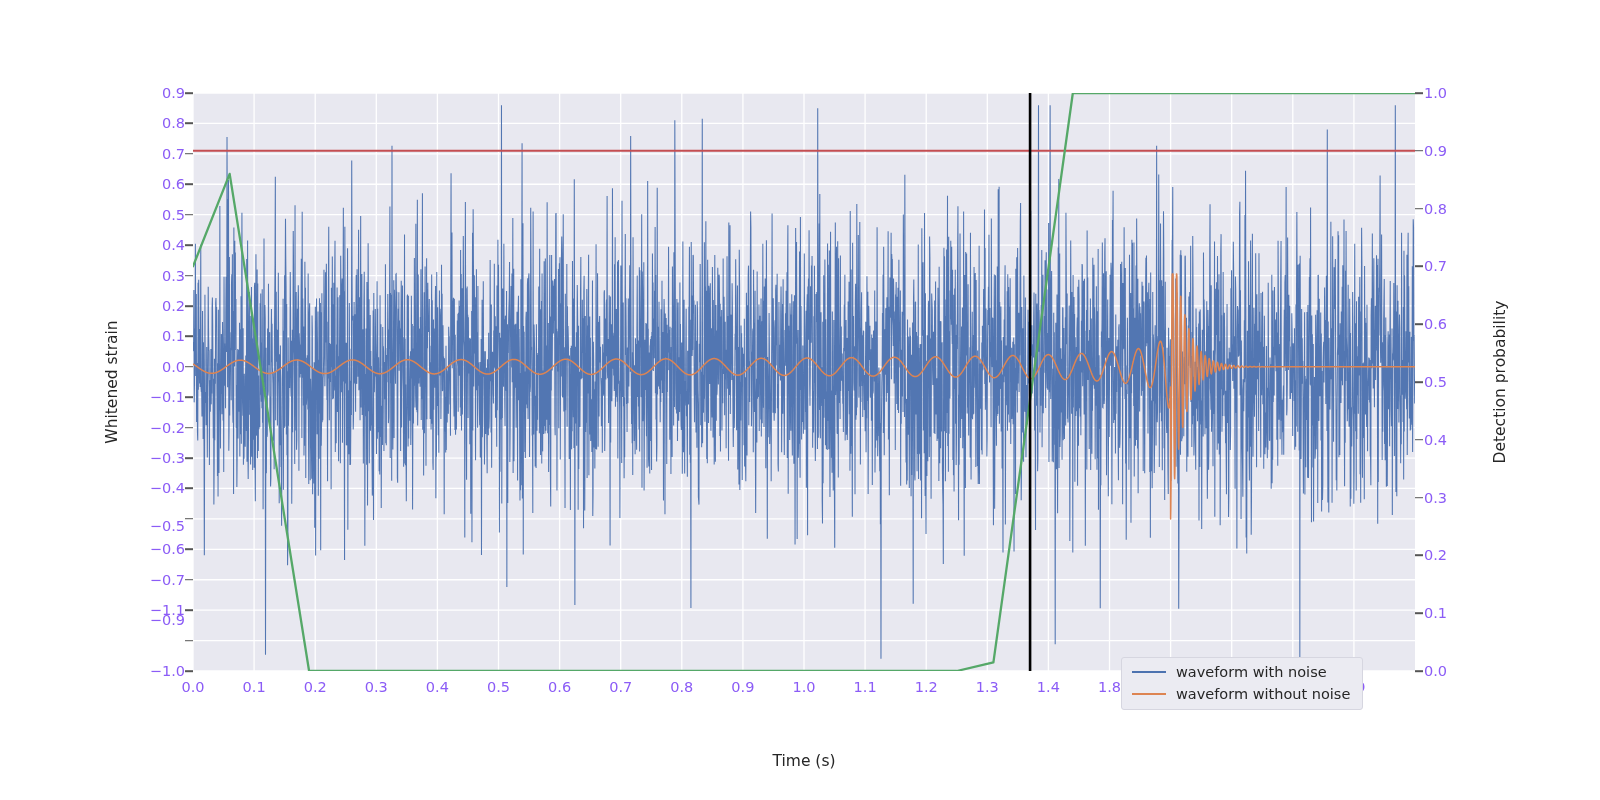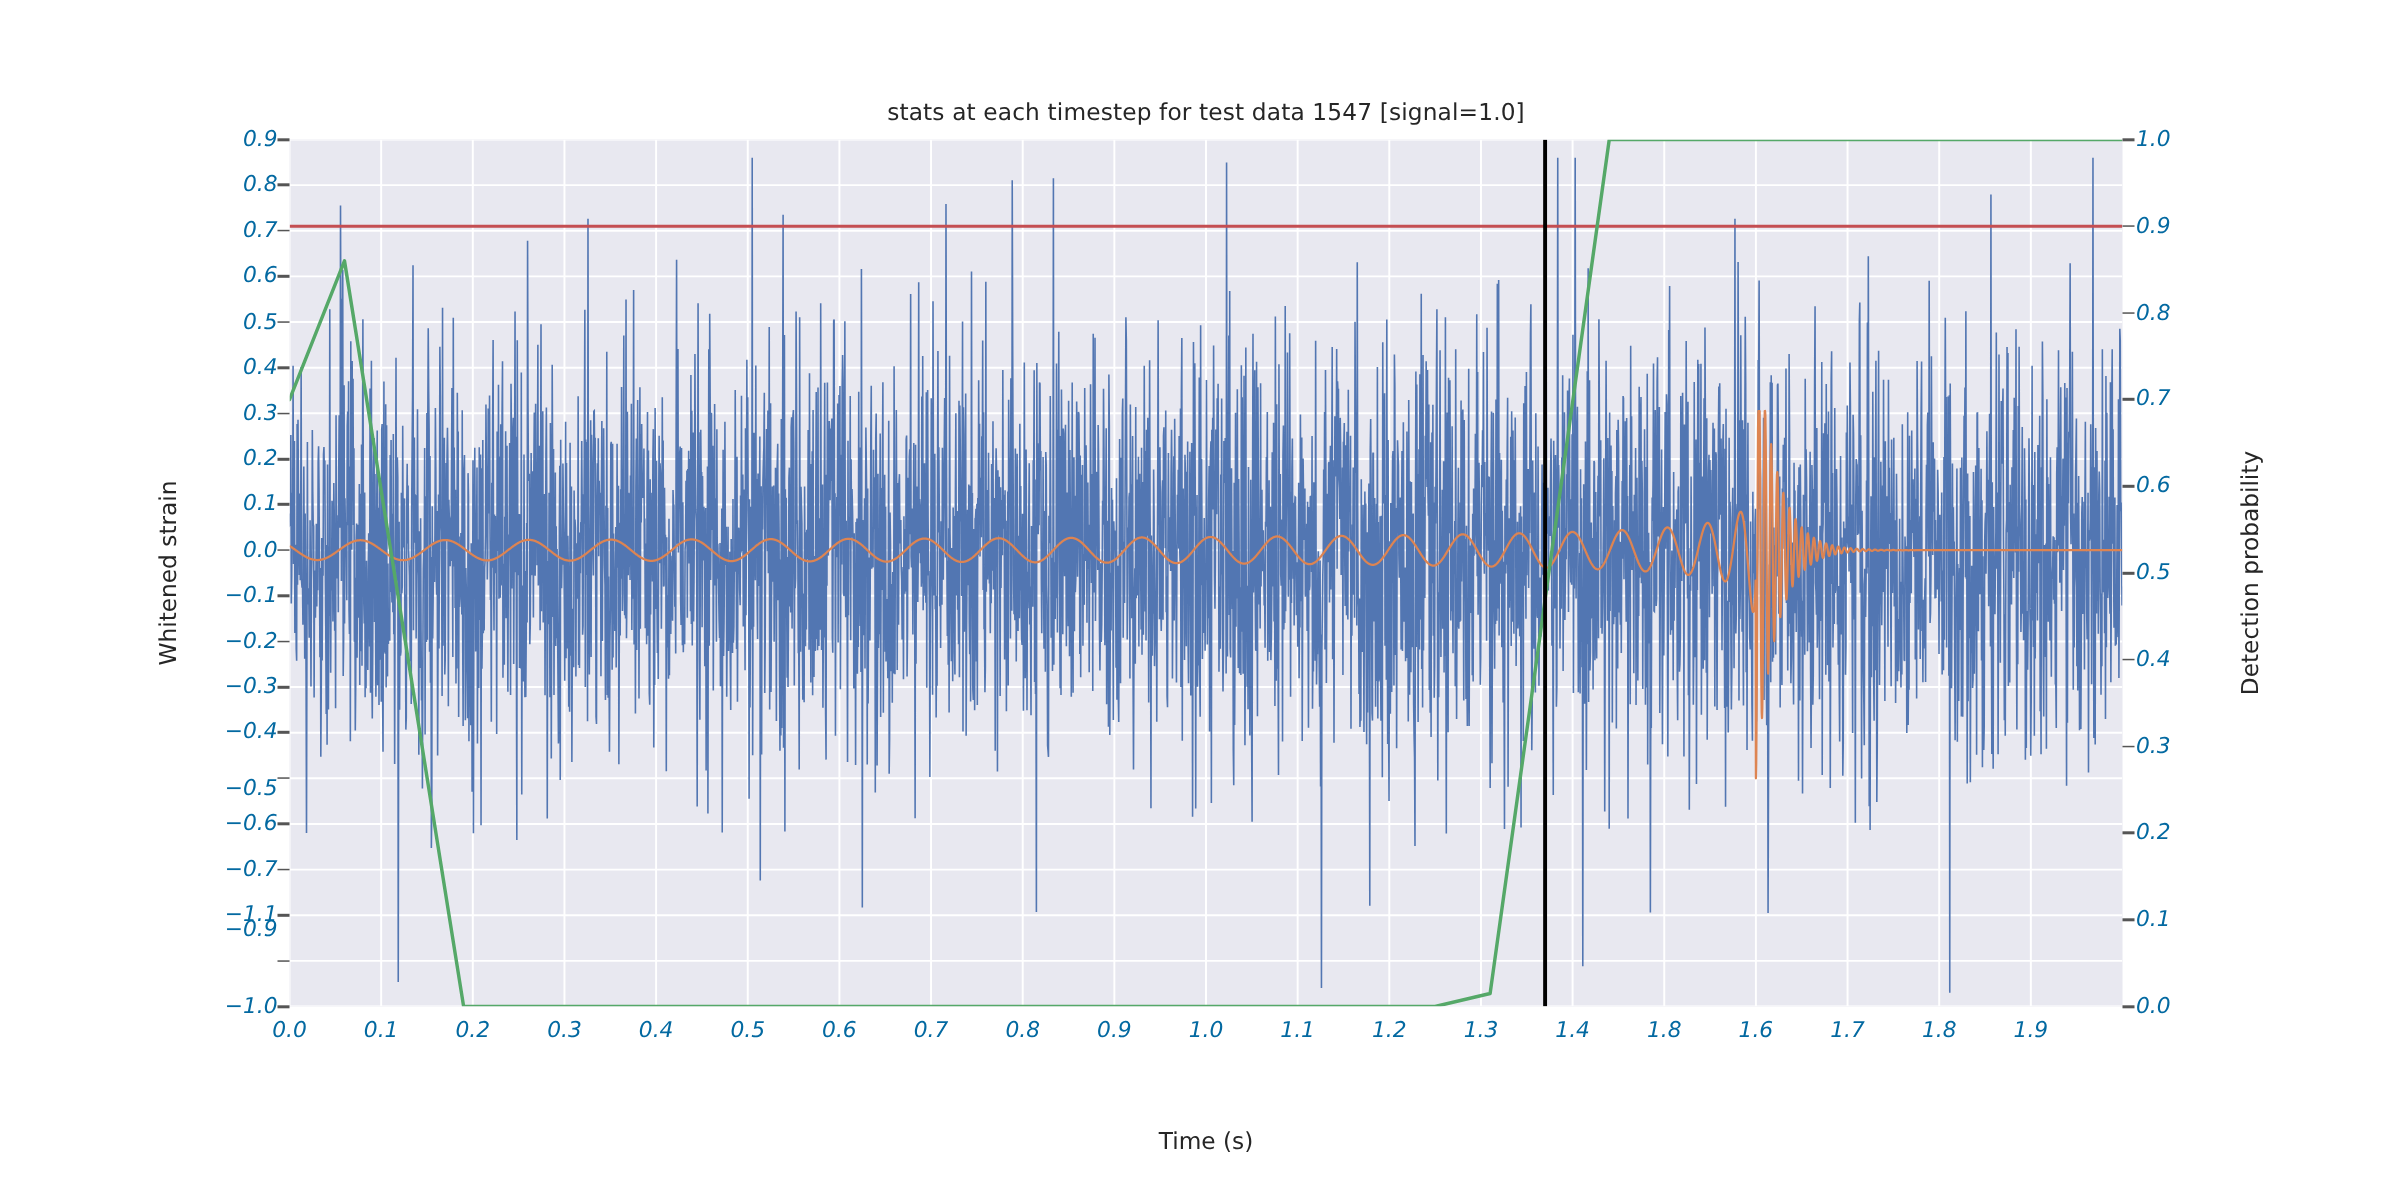--- a/index.html
+++ b/index.html
@@ -48,23 +48,22 @@
     top: 100px;
     font-size: 21px;
     color: #262626;
     white-space: nowrap;
   }
 
   
   .tick-label {
     position: absolute;
     font-size: 14.5px;
-    color: #0369a1;
-    white-space: nowrap;
-    font-style: italic;
+    color: #8b5cf6;
+    white-space: nowrap;
   }
   .ytick-left  { right: 1415px; text-align: right; transform: translateY(-50%); }
   .ytick-right { left: 1424px;  text-align: left;  transform: translateY(-50%); }
   .xtick       { top: 679px; transform: translateX(-50%); }
 
   .tick-mark {
     position: absolute;
     background: #555555;
   }
   .tick-left  { left: 185px; width: 8px; height: 1.6px; transform: translateY(-50%); }
@@ -126,21 +125,20 @@
     font-size: 14.5px;
     color: #262626;
     white-space: nowrap;
   }
 </style>
 </head>
 <body>
 
 <div id="figure">
 
-  <div id="chart-title">stats at each timestep for test data 1547 [signal=1.0]</div>
 
   <div id="snr-annotation">SNR=9.002427101135254</div>
 
   <div id="plot-area">
     <svg id="plot-svg" width="1222" height="578" viewBox="0 0 1222 578" xmlns="http://www.w3.org/2000/svg">
       <g id="gridlines">
           <line x1="0" y1="0" x2="0" y2="578" stroke="#ffffff" stroke-width="1.3"></line>
           <line x1="61.1" y1="0" x2="61.1" y2="578" stroke="#ffffff" stroke-width="1.3"></line>
           <line x1="122.2" y1="0" x2="122.2" y2="578" stroke="#ffffff" stroke-width="1.3"></line>
           <line x1="183.29999999999998" y1="0" x2="183.29999999999998" y2="578" stroke="#ffffff" stroke-width="1.3"></line>
@@ -281,14 +279,24 @@
       <div class="tick-label xtick" style="left: 926.2px;">1.2</div>
       <div class="tick-label xtick" style="left: 987.3px;">1.3</div>
       <div class="tick-label xtick" style="left: 1048.4px;">1.4</div>
       <div class="tick-label xtick" style="left: 1109.5px;">1.8</div>
       <div class="tick-label xtick" style="left: 1170.6px;">1.6</div>
       <div class="tick-label xtick" style="left: 1231.7px;">1.7</div>
       <div class="tick-label xtick" style="left: 1292.8px;">1.8</div>
       <div class="tick-label xtick" style="left: 1353.9px;">1.9</div>
     </div>
 
+  <div id="legend">
+      <div class="legend-entry">
+        <div class="legend-swatch" style="background: rgb(76, 114, 176);"></div>
+        <div class="legend-text">waveform with noise</div>
+      </div>
+      <div class="legend-entry">
+        <div class="legend-swatch" style="background: rgb(221, 132, 82);"></div>
+        <div class="legend-text">waveform without noise</div>
+      </div>
+    </div>
 
 </div>
 
 </body></html>

